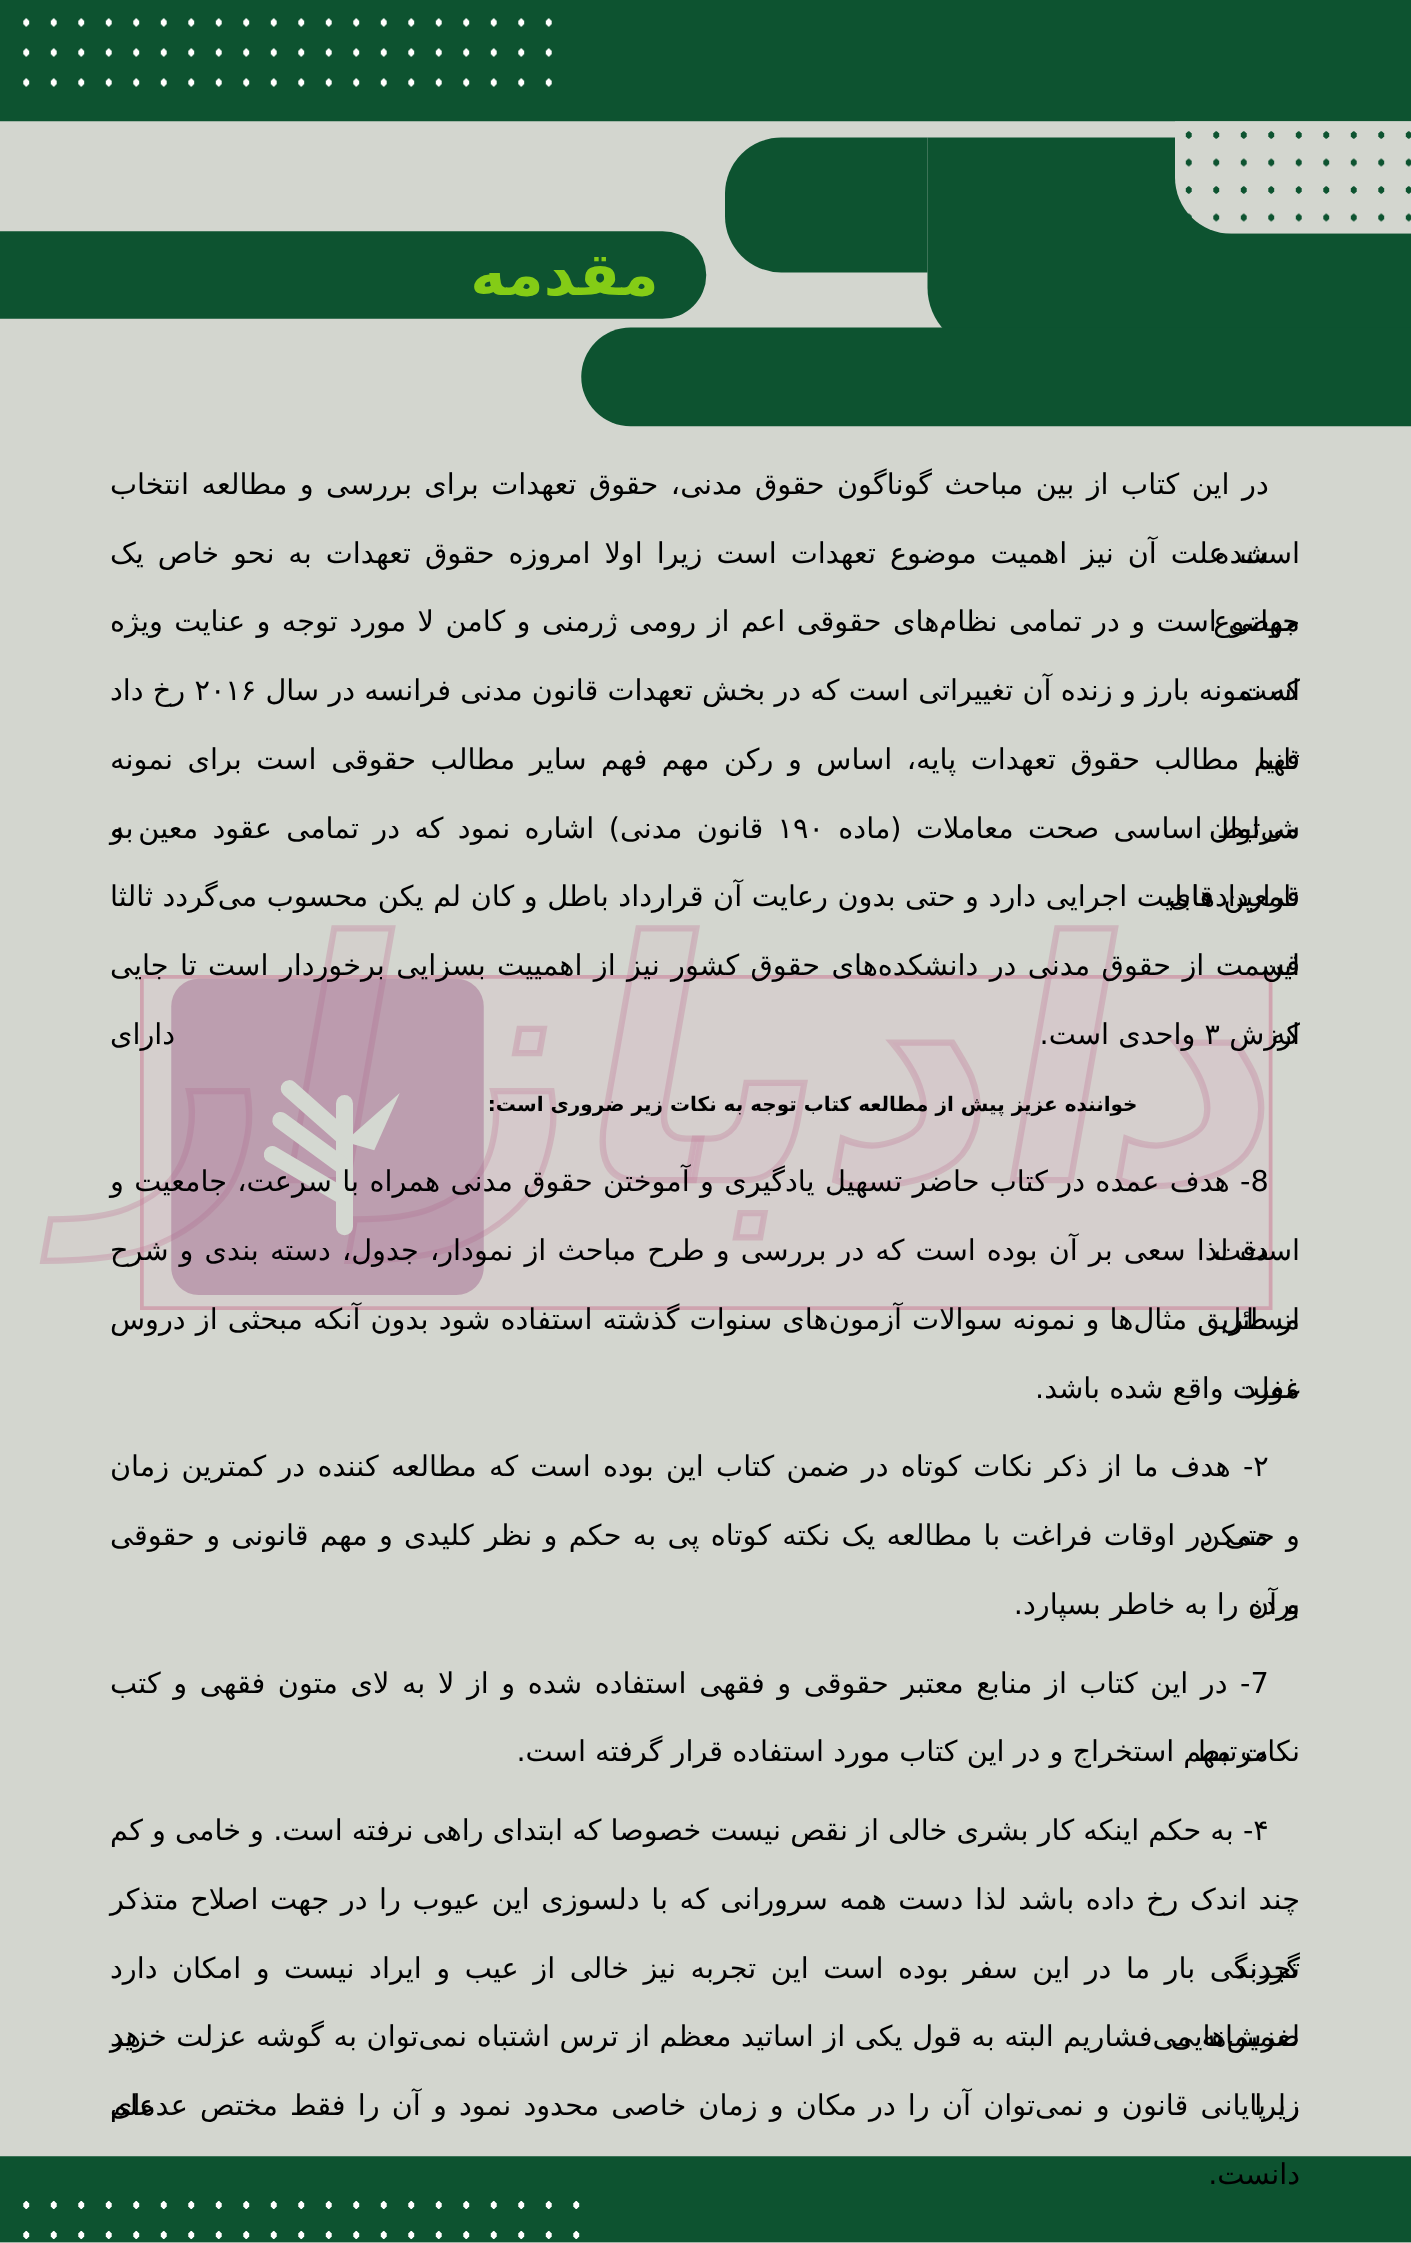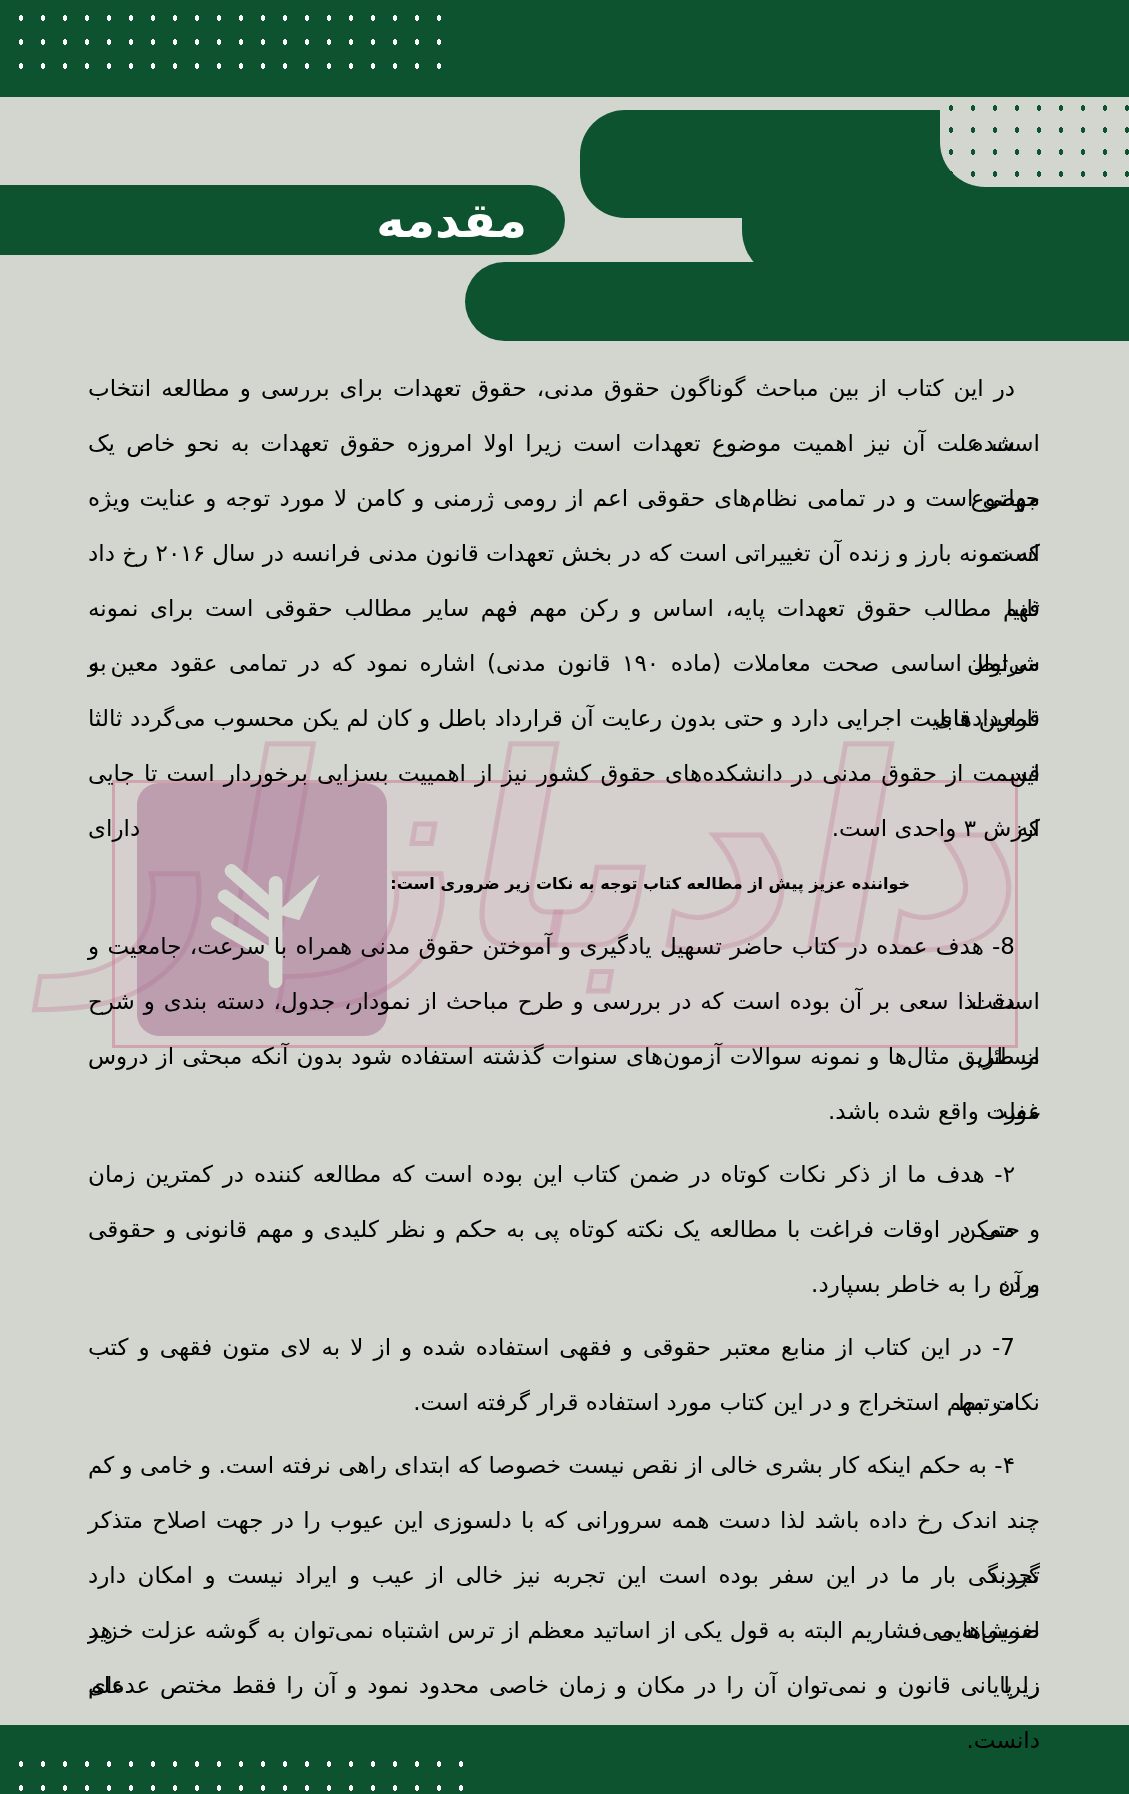--- a/index.html
+++ b/index.html
@@ -14,21 +14,21 @@
   .shape-tab{position:absolute;left:580px;top:110px;width:162px;height:108px;
              background:#0d5330;border-radius:45px 0 0 45px;}
   .shape-lower{position:absolute;left:465px;top:262px;width:664px;height:79px;
                background:#0d5330;border-radius:50px 0 0 50px;}
   .dotted-corner{position:absolute;left:940px;top:97px;width:189px;height:90px;
                  background-color:#d3d6cf;border-radius:0 0 0 45px;
                  background-image:radial-gradient(ellipse 2.4px 2.9px at 11px 11px,#0d5330 95%,transparent 100%);
                  background-size:22px 22px;overflow:hidden;}
   .title-band{position:absolute;left:0;top:185px;width:565px;height:70px;background:#0d5330;
               border-radius:0 35px 35px 0;direction:rtl;display:flex;align-items:center;}
-  .title-band .title{width:100%;text-align:right;padding-right:38px;color:#ffffff;
+  .title-band .title{width:100%;text-align:right;padding-right:38px;color:#84cc16;
                      font-size:48px;font-weight:bold;line-height:70px;}
 
   
   .dots-top-left{position:absolute;left:10px;top:6px;width:436px;height:66px;
       background-image:radial-gradient(ellipse 2.4px 3.2px at 11px 12px,#ffffff 95%,transparent 100%);
       background-size:22px 24px;}
   .dots-bottom-left{position:absolute;left:10px;top:1752px;width:456px;height:42px;
       background-image:radial-gradient(ellipse 2.4px 3.2px at 11px 12px,#ffffff 95%,transparent 100%);
       background-size:22px 24px;}
   .band-bottom{position:absolute;left:0;top:1725px;width:1129px;height:69px;background:#0d5330;}

